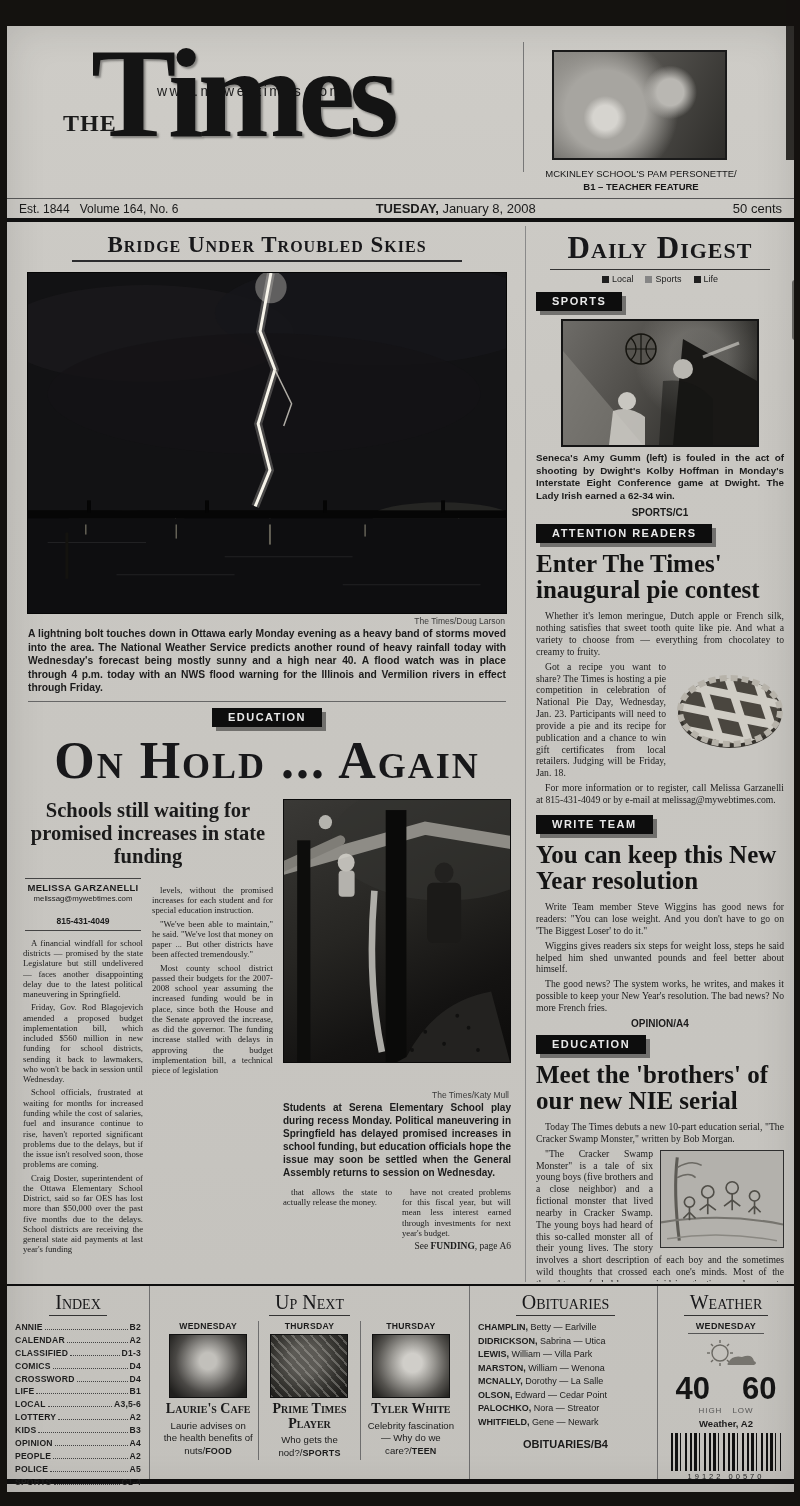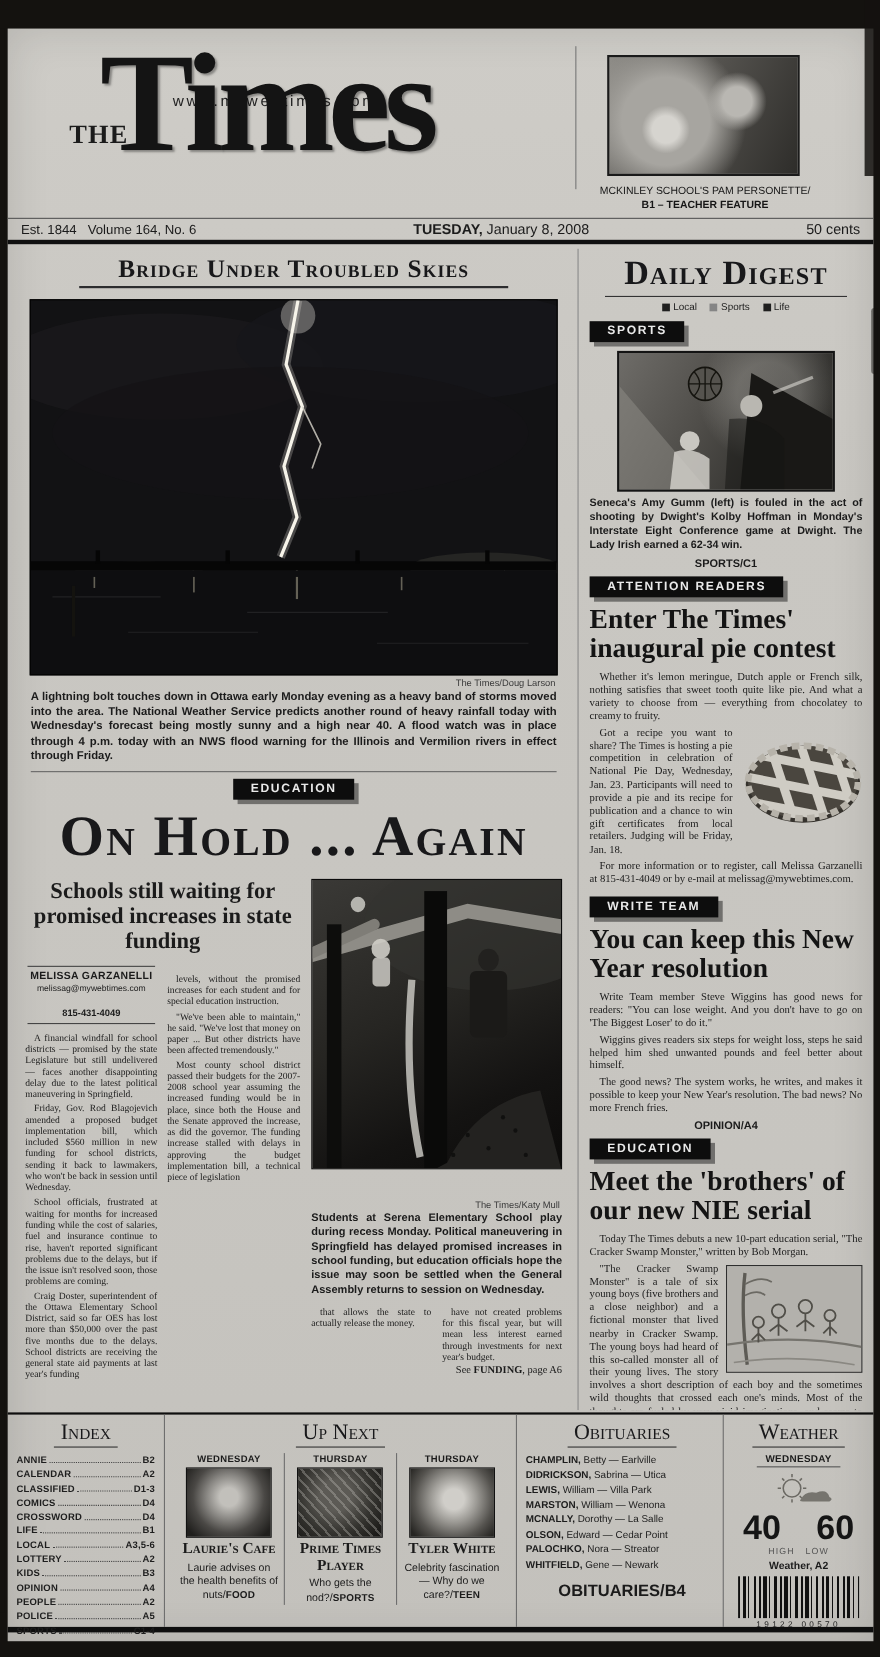--- a/index.html
+++ b/index.html
@@ -130,21 +130,21 @@
   .un-photo.m1{background:radial-gradient(circle at 50% 42%, #c2c0bb 0 16%, #8a8884 38%, #4a4845 62%, #201f1d 90%);}
   .un-photo.m2{background:
       repeating-linear-gradient(48deg, rgba(190,188,182,.35) 0 2px, rgba(0,0,0,0) 2px 7px),
       radial-gradient(circle at 45% 40%, #5c5a55 0 25%, #34332f 60%, #191816 95%);}
   .un-photo.m3{background:radial-gradient(circle at 52% 45%, #d0cec9 0 18%, #9c9a95 40%, #55534f 68%, #262522 92%);}
   .un-title{font-family:"Liberation Serif","DejaVu Serif",serif;font-variant:small-caps;font-weight:bold;font-size:14px;line-height:1.05;}
   .un-desc{font-size:9.6px;line-height:1.3;margin-top:3px;}
   .un-desc .b{font-weight:bold;font-size:9px;letter-spacing:.2px;}
   .ob-row{font-size:9px;line-height:1.5;padding-left:12px;text-indent:-12px;color:#1c1c1c;}
   .ob-row .b{font-weight:bold;}
-  .ob-ref{text-align:center;font-weight:bold;font-size:15px;margin-top:9px;}
+  .ob-ref{text-align:center;font-weight:bold;font-size:11px;margin-top:9px;}
   .wx-day{font-weight:bold;font-size:9px;text-align:center;width:max-content;margin:0 auto 3px;border-bottom:1px solid #555;padding:0 8px 2px;letter-spacing:.3px;}
   .wx-icon{display:block;margin:2px auto 0;}
   .wx-temps{display:flex;justify-content:center;gap:32px;font-size:31px;font-weight:bold;line-height:1;margin-top:2px;color:#151515;}
   .wx-labels{display:flex;justify-content:center;gap:10px;font-size:8px;color:#555;letter-spacing:1px;margin-top:2px;}
   .wx-ref{text-align:center;font-weight:bold;font-size:9.5px;margin:3px 0 4px;}
   .barcode{width:110px;height:38px;margin:1px auto 0;
     background:repeating-linear-gradient(90deg,#101010 0 2px,transparent 2px 4px,#101010 4px 7px,transparent 7px 9px,#101010 9px 10px,transparent 10px 14px,#101010 14px 16px,transparent 16px 19px);}
   .barcode-num{text-align:center;font-size:7.5px;letter-spacing:3px;color:#222;margin-top:1px;}
 </style>
 </head>

